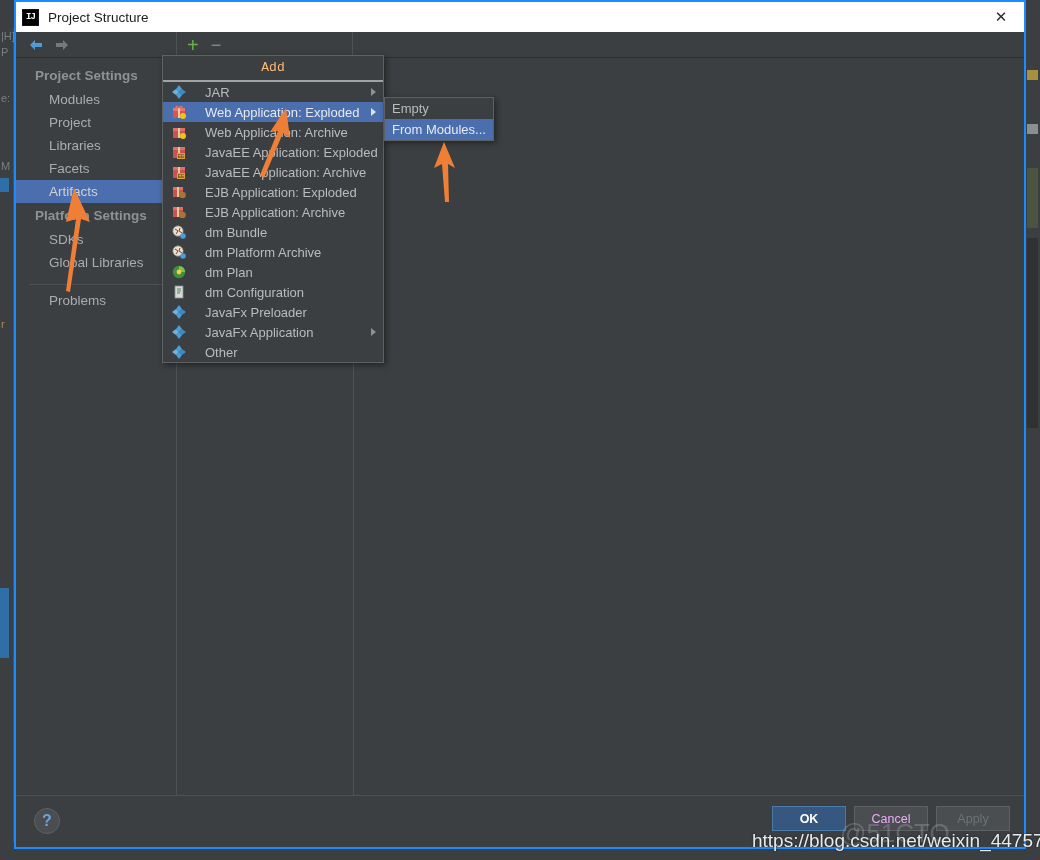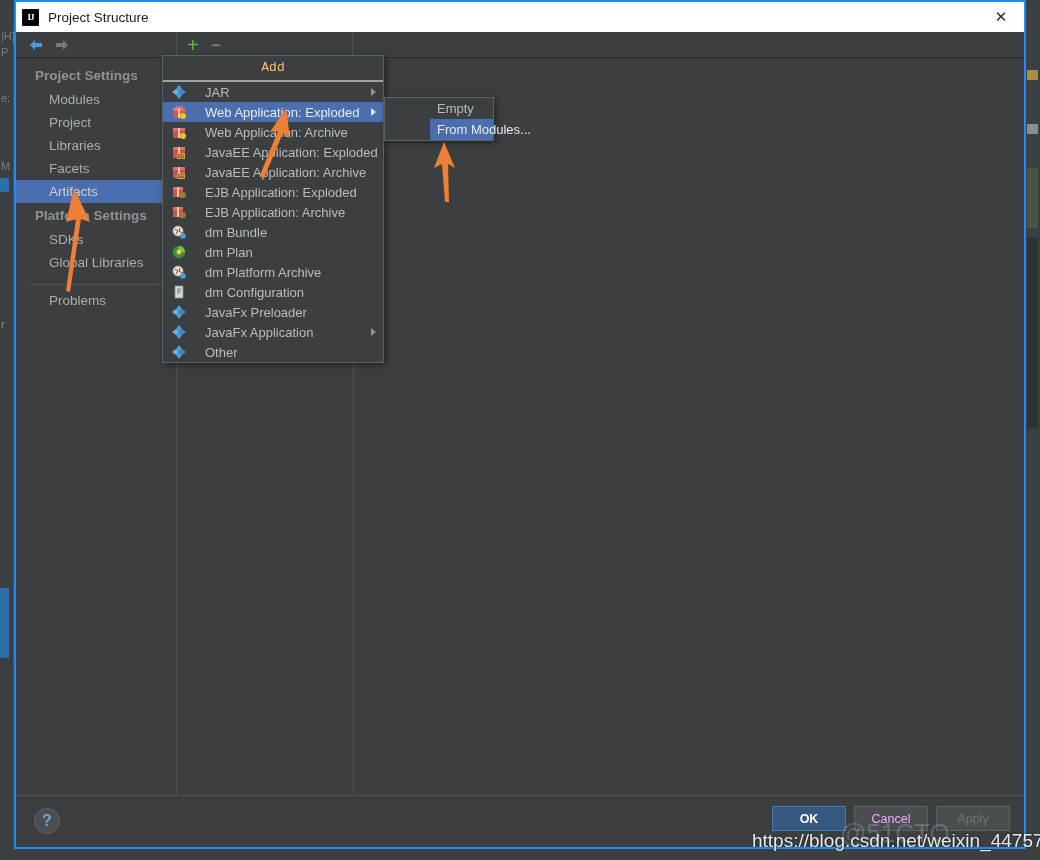--- a/index.html
+++ b/index.html
@@ -47,21 +47,21 @@
   
   .titlebar {
     height: 30px; background: #ffffff; display: flex; align-items: center;
     flex: 0 0 30px; position: relative;
   }
   .title-icon {
     width: 17px; height: 17px; margin-left: 6px; margin-right: 9px;
     background: #000000; border: 1px solid #0d1620; position: relative;
     display: flex; align-items: center; justify-content: center;
     color: #ffffff; font-size: 9px; font-weight: bold; letter-spacing: -1px;
-    font-family: Liberation Serif, serif;
+    font-family: Liberation Mono, monospace;
   }
   .title-text { font-size: 13.5px; color: #1c1c1c; font-family: "Liberation Sans", sans-serif; }
   .title-close {
     position: absolute; right: 0; top: 0; width: 46px; height: 30px;
     display: flex; align-items: center; justify-content: center;
     color: #2a2a2a; font-size: 15px; cursor: default;
   }
 
   
   .toolbar-row {
@@ -139,21 +139,21 @@
     border-top: 4px solid transparent; border-bottom: 4px solid transparent;
   }
   .menu-item.selected .mi-sub { border-left-color: #dfe4e8; }
 
   
   .submenu {
     position: absolute; left: 384px; top: 97px; width: 110px;
     background: #3c3f41; border: 1px solid #5c6164;
     box-shadow: 2px 2px 6px rgba(0,0,0,0.45); z-index: 45;
   }
-  .submenu .menu-item { padding-left: 7px; height: 21px; margin-left: 45px; }
+  .submenu .menu-item { padding-left: 7px; height: 21px; }
 
   
   .footer {
     flex: 0 0 52px; background: #3c3f41; border-top: 1px solid #4e5254;
     position: relative;
   }
   .help-btn {
     position: absolute; left: 18px; top: 12px; width: 26px; height: 26px;
     border-radius: 50%; background: #4a4e50; border: 1px solid #5c6164;
     color: #6ba4d8; font-size: 16px; font-weight: bold;
@@ -373,37 +373,37 @@
           <path d="M3 4 L6 6 L4 9 M8 3 L7 6 L10 8" stroke="#8a3b2a" fill="none" stroke-width="1"></path>
           <circle cx="11" cy="11" r="2.8" fill="#4a9fd8"></circle>
         </svg>
       </span>
       <span class="mi-label">dm Bundle</span>
     </div>
 
     <div class="menu-item">
       <span class="mi-icon">
         <svg width="14" height="14" viewBox="0 0 14 14">
+          <circle cx="6" cy="6" r="5.2" fill="#e8e0d0" stroke="#8a8070" stroke-width="0.8"></circle>
+          <path d="M3 4 L6 6 L4 9 M8 3 L7 6 L10 8" stroke="#8a3b2a" fill="none" stroke-width="1"></path>
+          <circle cx="11" cy="11" r="2.8" fill="#4a9fd8"></circle>
+        </svg>
+      </span>
+      <span class="mi-label">dm Platform Archive</span>
+    </div>
+
+    <div class="menu-item">
+      <span class="mi-icon">
+        <svg width="14" height="14" viewBox="0 0 14 14">
           <circle cx="7" cy="7" r="6.2" fill="#3f8f3f"></circle>
           <path d="M7 1 A6 6 0 0 1 13 7 L7 7 Z" fill="#7fc24a"></path>
           <circle cx="7" cy="7" r="2.4" fill="#f0d24a"></circle>
         </svg>
       </span>
       <span class="mi-label">dm Plan</span>
-    </div>
-
-    <div class="menu-item">
-      <span class="mi-icon">
-        <svg width="14" height="14" viewBox="0 0 14 14">
-          <circle cx="6" cy="6" r="5.2" fill="#e8e0d0" stroke="#8a8070" stroke-width="0.8"></circle>
-          <path d="M3 4 L6 6 L4 9 M8 3 L7 6 L10 8" stroke="#8a3b2a" fill="none" stroke-width="1"></path>
-          <circle cx="11" cy="11" r="2.8" fill="#4a9fd8"></circle>
-        </svg>
-      </span>
-      <span class="mi-label">dm Platform Archive</span>
     </div>
 
     <div class="menu-item">
       <span class="mi-icon">
         <svg width="14" height="14" viewBox="0 0 14 14">
           <rect x="3" y="1" width="8" height="12" fill="#d6d9dc" stroke="#8a8f91" stroke-width="0.8"></rect>
           <path d="M5 4 h4 M5 6 h4 M5 8 h3" stroke="#4a8f4a" stroke-width="1"></path>
         </svg>
       </span>
       <span class="mi-label">dm Configuration</span>

